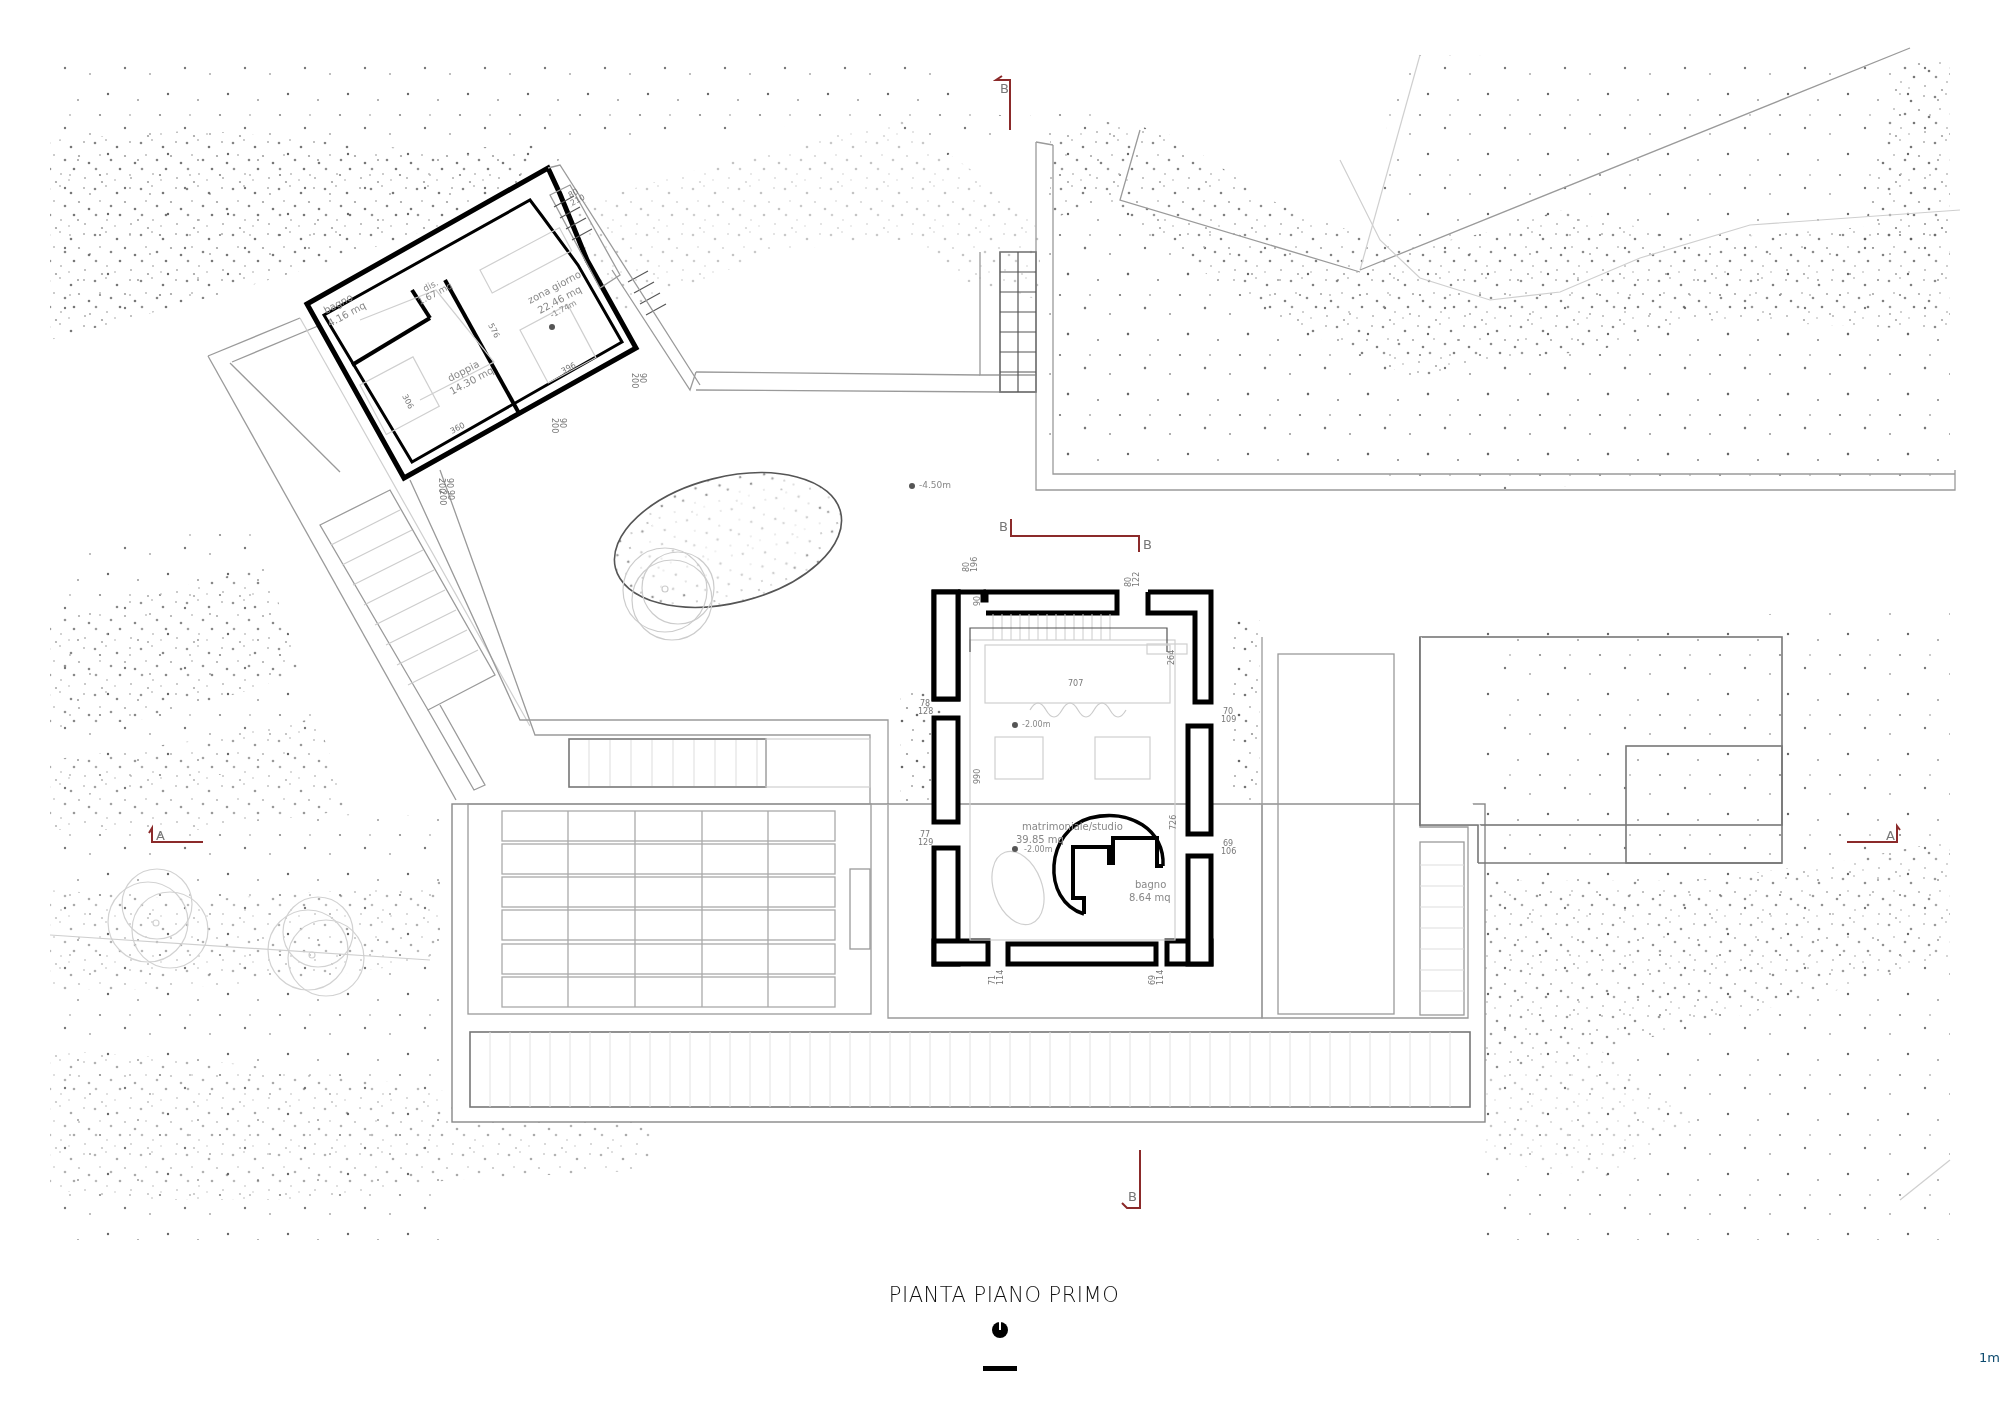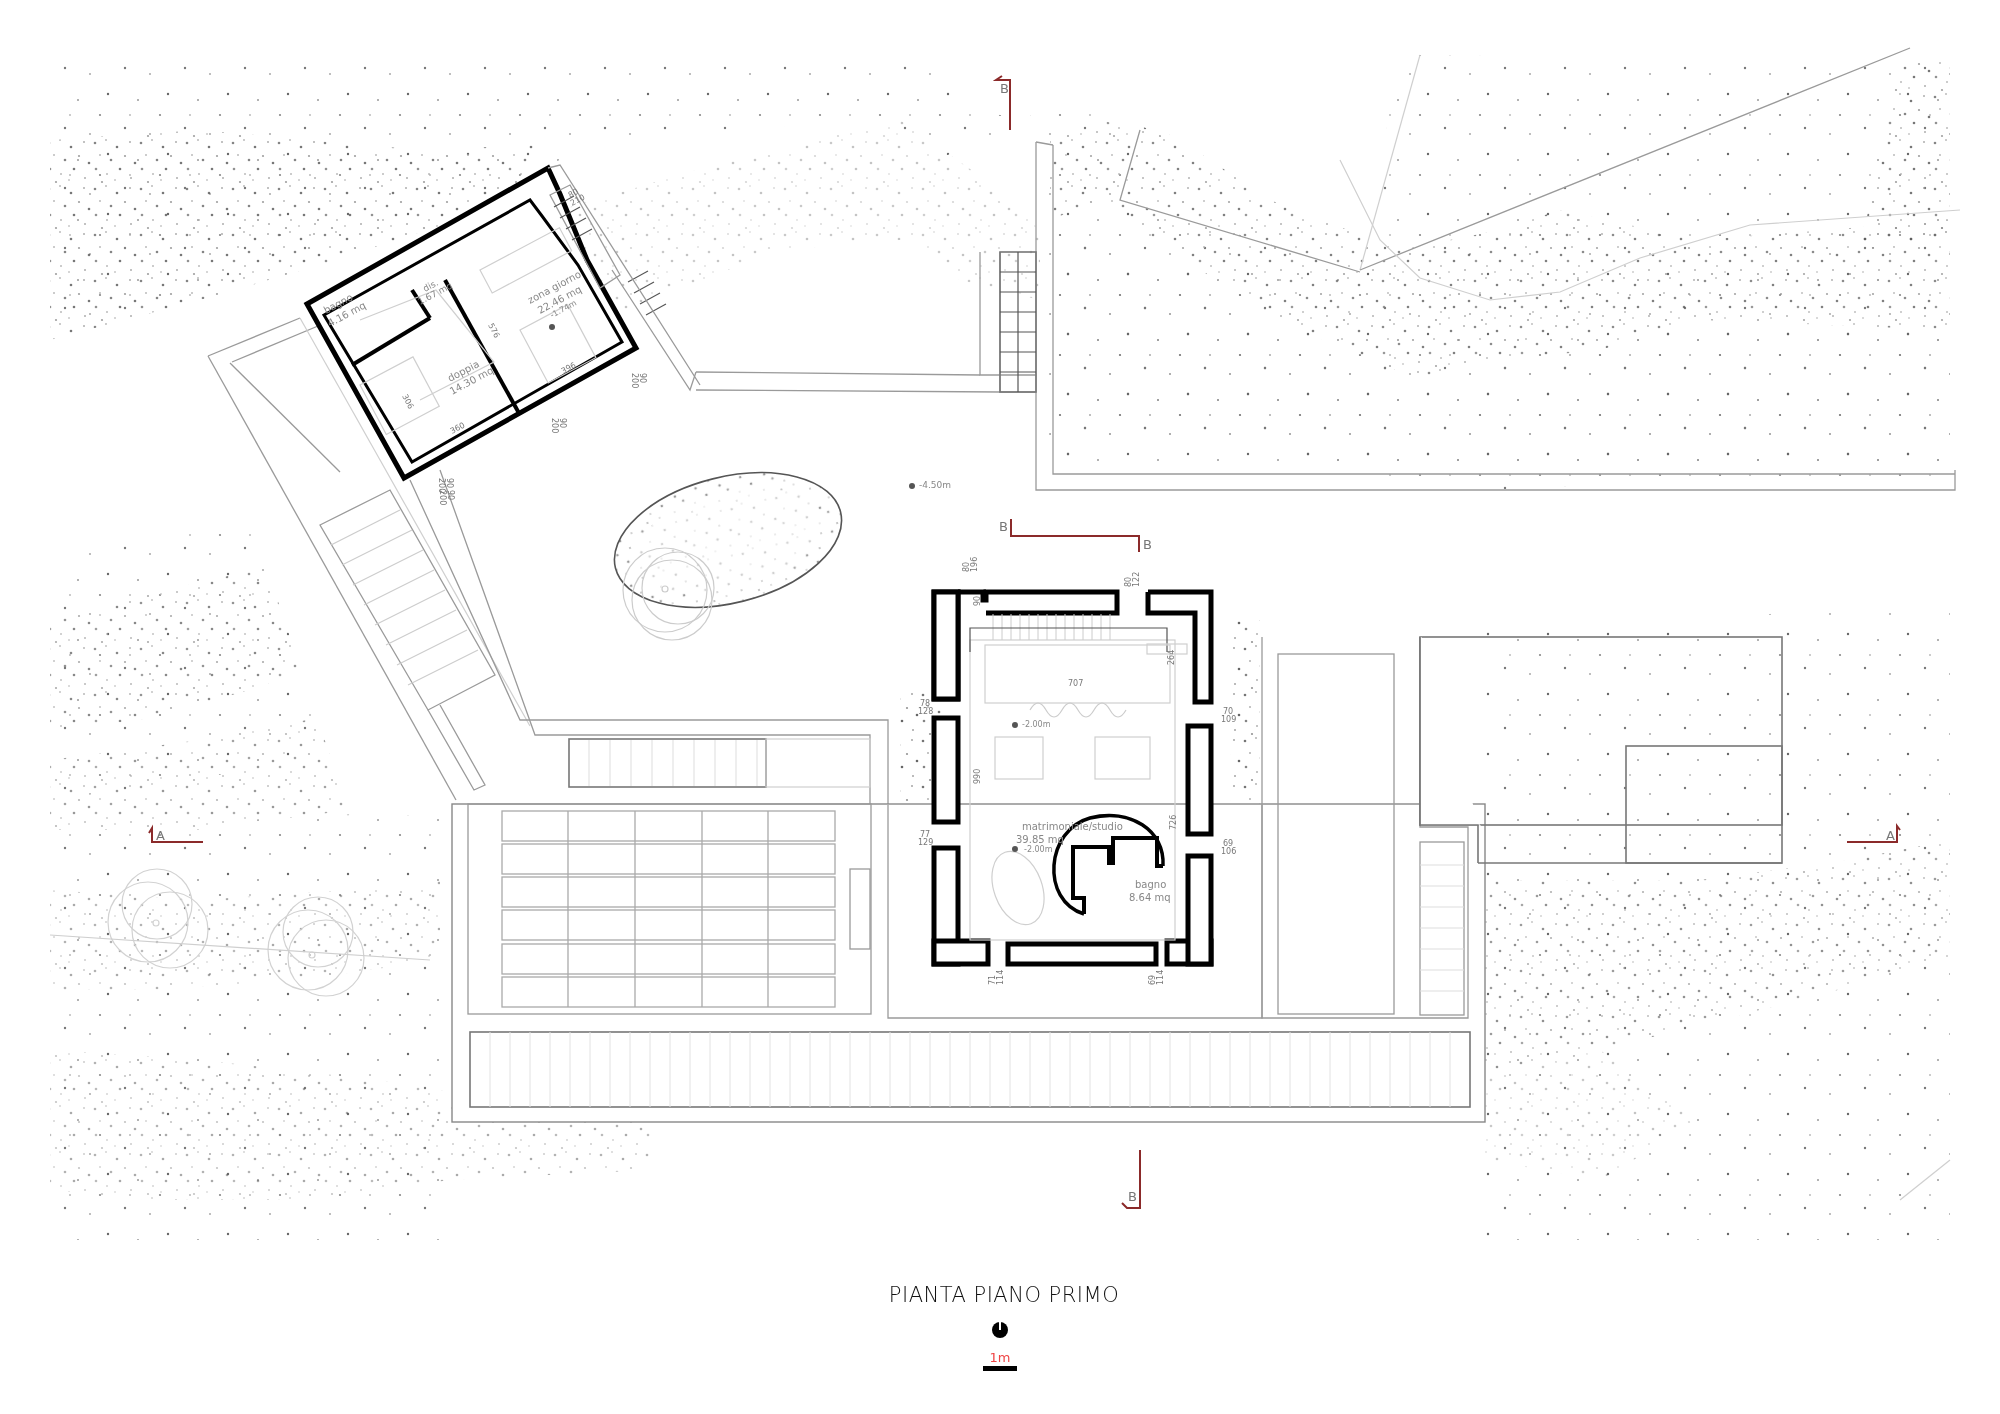--- a/index.html
+++ b/index.html
@@ -9,21 +9,21 @@
     .thin2 { fill: none; stroke: #777; stroke-width: 1.6; }
     .light { fill: none; stroke: #cfcfcf; stroke-width: 1.2; }
     .wall { fill: #fff; stroke: #000; stroke-width: 5; stroke-linejoin: miter; }
     .wallline { fill: none; stroke: #000; stroke-width: 5; }
     .sect { fill: none; stroke: #8b2a2a; stroke-width: 2; }
     .lbl { font-family: "DejaVu Sans", sans-serif; fill: #888; }
     .dim { font-family: "DejaVu Sans", sans-serif; fill: #777; font-size: 8px; }
     .sectlbl { font-family: "DejaVu Sans", sans-serif; fill: #777; font-size: 13px; }
     .title { position: absolute; left: 4px; width: 2000px; top: 1283px; text-align: center; font-family: "DejaVu Sans", sans-serif; font-size: 21px; color: #111; letter-spacing: 0.5px; font-weight: 300; }
     .north { position: absolute; left: 990px; top: 1320px; width: 20px; height: 20px; }
-    .scale-lbl { position: absolute; left: 0; width: 2000px; top: 1350px; text-align: center; font-family: "DejaVu Sans", sans-serif; font-size: 13px; color: #ef4444; }
+    .scale-lbl { position: absolute; left: 0; width: 2000px; top: 1350px; text-align: right; font-family: "DejaVu Sans", sans-serif; font-size: 13px; color: #0c4a6e; }
     .scale-bar { position: absolute; left: 983px; top: 1366px; width: 34px; height: 5px; background: #000; }
   </style>
 </head>
 <body>
 
 <svg id="plan" viewBox="0 0 2000 1414" xmlns="http://www.w3.org/2000/svg">
   <defs>
     <pattern id="gravel" width="46" height="46" patternUnits="userSpaceOnUse">
       <circle cx="3" cy="5" r="1.3" fill="#666"></circle>
       <circle cx="14" cy="2" r="1" fill="#aaa"></circle>

